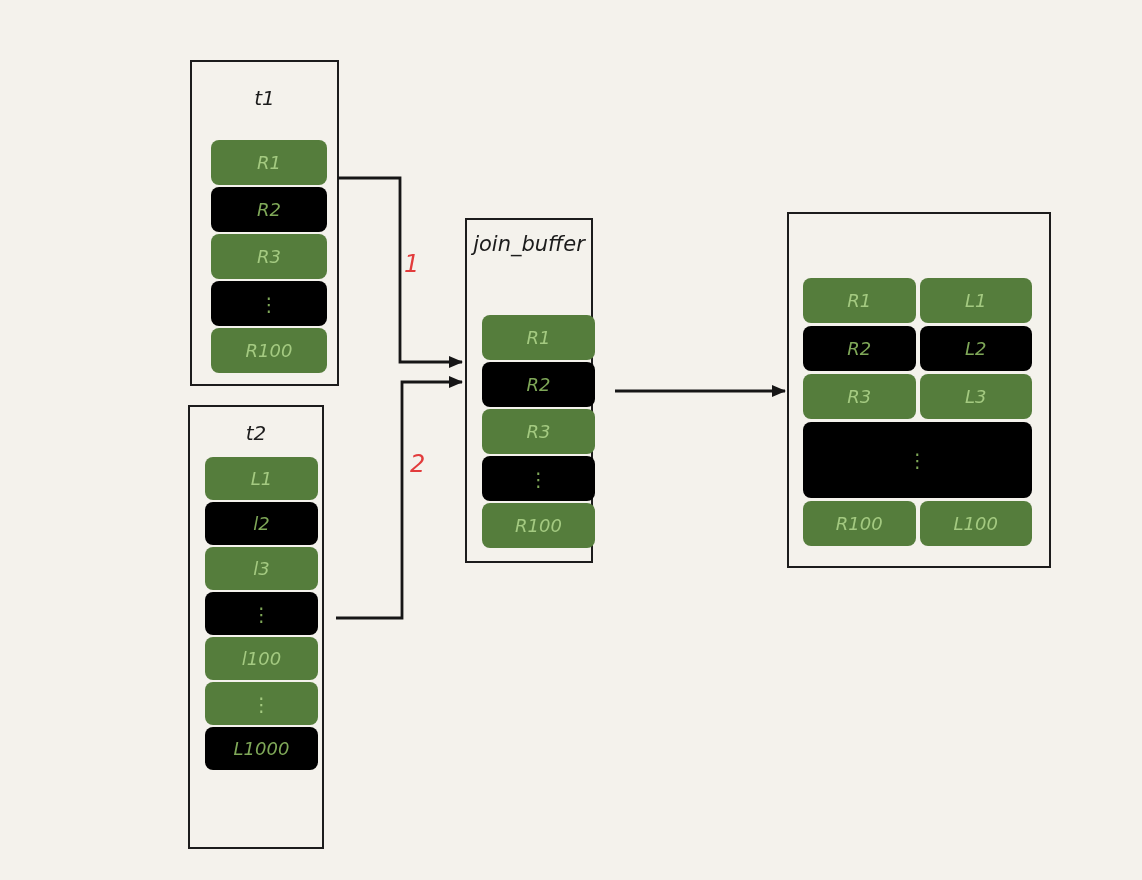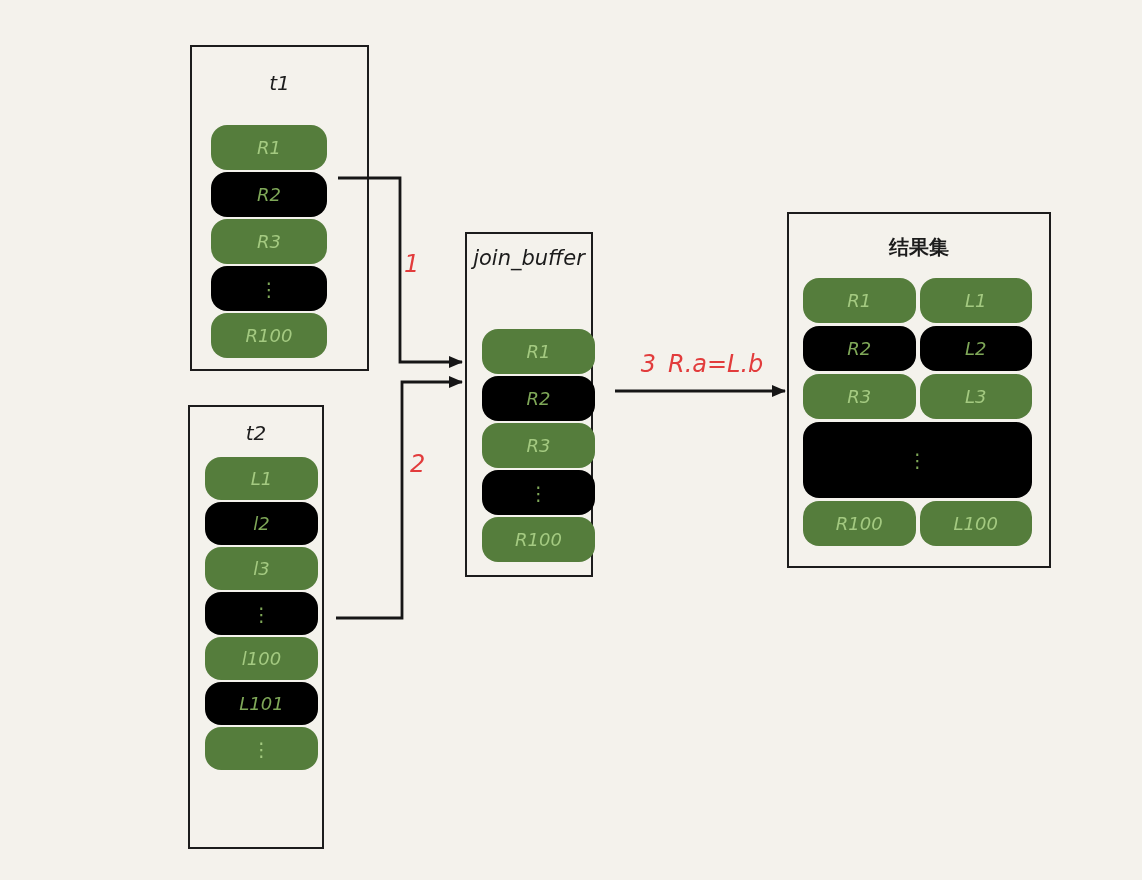--- a/index.html
+++ b/index.html
@@ -23,44 +23,44 @@
   }
   .tbox-title {
     position: absolute;
     left: 0;
     width: 100%;
     text-align: center;
     color: #1c1c1c;
     font-size: 20px;
     font-style: italic;
   }
-  #box-t1      { left: 190px; top: 45px;  width: 179px; height: 326px; }
+  #box-t1      { left: 190px; top: 60px;  width: 149px; height: 326px; }
   #box-t2      { left: 188px; top: 405px; width: 136px; height: 444px; }
-  #box-joinbuf { left: 465px; top: 232px; width: 128px; height: 345px; padding-left: 13px; }
+  #box-joinbuf { left: 465px; top: 218px; width: 128px; height: 345px; padding-left: 13px; }
   #box-result  { left: 787px; top: 212px; width: 264px; height: 356px; }
   #box-t1 .tbox-title      { top: 24px; }
   #box-t2 .tbox-title      { top: 14px; }
   #box-joinbuf .tbox-title { top: 12px; font-size: 21px; }
   #box-result .tbox-title  { top: 20px; font-weight: bold; font-style: normal; }
 
   
   .rows {
     position: absolute;
     display: flex;
     flex-direction: column;
     gap: 2px;
   }
   #box-t1 .rows      { left: 19px; top: 78px; width: 116px; }
   #box-t2 .rows      { left: 15px; top: 50px; width: 113px; gap: 2px; }
   #box-joinbuf .rows { left: 15px; top: 95px; width: 113px; }
   #box-result .rows  { left: 14px; top: 64px; width: 229px; gap: 3px; }
 
   .cell {
     height: 45px;
-    border-radius: 16px;
+    border-radius: 8px;
     display: flex;
     align-items: center;
     justify-content: center;
     font-size: 18px;
     font-style: italic;
     flex: none;
   }
   #box-t2 .cell { height: 43px; }
   .cell.dark  { background: #557d3c; color: #a4ca81; }
   .cell.light { background: #000000; color: #7fa858; }
@@ -117,38 +117,37 @@
   </div>
 
   <div id="box-t2" class="tbox">
     <div class="tbox-title">t2</div>
     <div class="rows">
       <div class="cell dark">L1</div>
       <div class="cell light">l2</div>
       <div class="cell dark">l3</div>
       <div class="cell light dots">⋮</div>
       <div class="cell dark">l100</div>
-      <div class="cell light">L101</div>
       <div class="cell dark dots">⋮</div>
+      <div class="cell light">L1000</div>
     </div>
   </div>
 
   <div id="box-joinbuf" class="tbox">
     <div class="tbox-title">join_buffer</div>
     <div class="rows">
       <div class="cell dark">R1</div>
       <div class="cell light">R2</div>
       <div class="cell dark">R3</div>
       <div class="cell light dots">⋮</div>
       <div class="cell dark">R100</div>
     </div>
   </div>
 
   <div id="box-result" class="tbox">
-    <div class="tbox-title">结果集</div>
     <div class="rows">
       <div class="rrow">
         <div class="cell dark">R1</div>
         <div class="cell dark">L1</div>
       </div>
       <div class="rrow">
         <div class="cell light">R2</div>
         <div class="cell light">L2</div>
       </div>
       <div class="rrow">
@@ -169,17 +168,14 @@
         <path d="M0,0 L14,6 L0,12 z" fill="#161616"></path>
       </marker>
     </defs>
     <path class="flow" d="M338,178 H400 V362 H462" marker-end="url(#ah)"></path>
     <path class="flow" d="M336,618 H402 V382 H462" marker-end="url(#ah)"></path>
     <path class="flow" d="M615,391 H785" marker-end="url(#ah)"></path>
   </svg>
 
   <div id="label-step1" class="step-label">1</div>
   <div id="label-step2" class="step-label">2</div>
-  <div id="label-step3" class="step-label">
-    <span>3</span><span class="cond">R.a=L.b</span>
-  </div>
 
 </div>
 
 </body></html>

